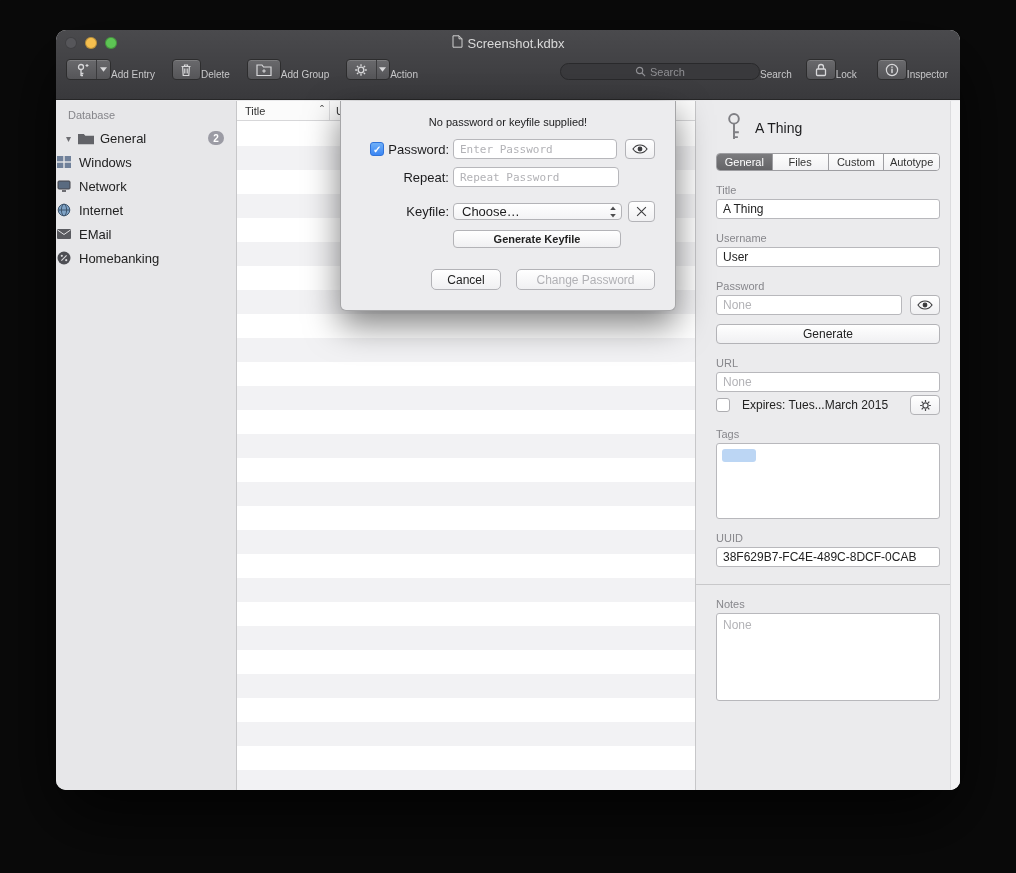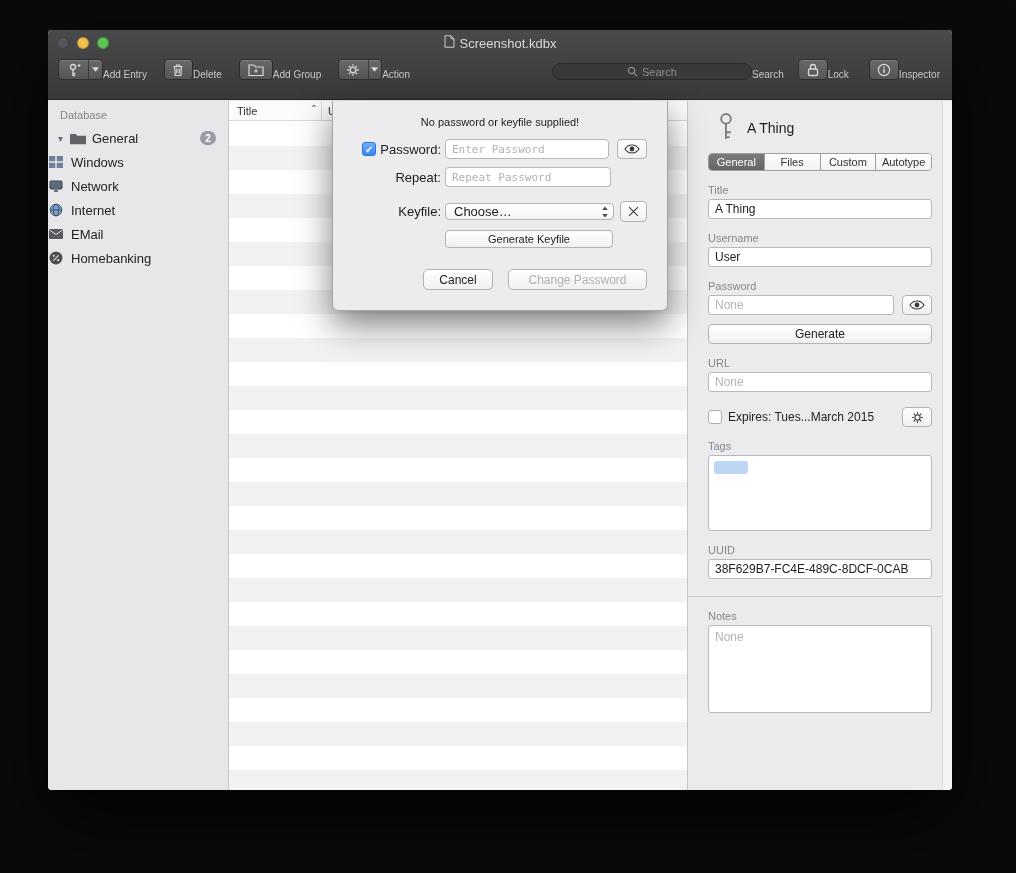--- a/index.html
+++ b/index.html
@@ -1,19 +1,19 @@
 <!DOCTYPE html>
 <html><head>
 <meta charset="utf-8">
 <style>
   * { margin:0; padding:0; box-sizing:border-box; }
   html,body { width:1016px; height:873px; background:#0a0a0a; font-family:"Liberation Sans", sans-serif; overflow:hidden; }
 
-  .window { position:absolute; left:48px; top:30px; width:904px; height:760px;
-            border-radius:4px; overflow:hidden; background:#e9e9eb;
+  .window { position:absolute; left:56px; top:30px; width:904px; height:760px;
+            border-radius:10px; overflow:hidden; background:#e9e9eb;
             box-shadow:0 28px 70px rgba(0,0,0,.75); }
 
   
   .chrome { position:absolute; left:0; top:0; right:0; height:70px;
             background:linear-gradient(#4a4a4d,#39393c); border-bottom:1px solid #262627; }
   .titlebar { position:relative; height:26px; }
   .lights { position:absolute; left:9px; top:7px; display:flex; gap:8px; }
   .light { width:12px; height:12px; border-radius:50%; box-shadow:inset 0 0 0 1px rgba(0,0,0,.25); }
   .light.close { background:#56565a; }
   .light.min { background:#f5bf4f; }
@@ -80,21 +80,21 @@
                 font-size:12px; color:#222; padding:0 6px; font-family:"Liberation Sans",sans-serif;
                 white-space:nowrap; overflow:hidden; }
   .insp-input::placeholder { color:#b3b3b7; }
   .flex-row { display:flex; align-items:center; gap:8px; }
   .flex-row .insp-input { flex:1; }
   .mini-btn { width:30px; height:20px; border:1px solid #b3b3b7; border-radius:4px;
               background:linear-gradient(#ffffff,#f0f0f2); display:flex; align-items:center; justify-content:center; }
   .wide-btn { width:100%; height:20px; margin-top:9px; border:1px solid #b3b3b7; border-radius:4px;
               background:linear-gradient(#ffffff,#f0f0f2); font-size:12px; color:#222;
               font-family:Liberation Sans, sans-serif; }
-  .expires-row { display:flex; align-items:center; gap:6px; margin-top:15px; }
+  .expires-row { display:flex; align-items:center; gap:12px; margin-top:3px; }
   .checkbox { width:14px; height:14px; border:1px solid #adadb1; border-radius:3px; background:#fff;
               display:flex; align-items:center; justify-content:center; flex:none; }
   .checkbox.checked { background:linear-gradient(#6fb0f8,#3b86f3); border-color:#2f73da;
                       color:#fff; font-size:10px; font-weight:bold; }
   .expires-row .mini-btn { margin-left:auto; }
   .tags-box { height:76px; background:#fff; border:1px solid #b8b8bc; border-radius:3px; padding:5px; }
   .tag-token { width:34px; height:13px; border-radius:3px; background:#bcd6f4; }
   .insp-divider { height:1px; background:#c8c8ca; margin:17px -20px 0; }
   .notes-box { width:100%; height:88px; border:1px solid #b8b8bc; border-radius:3px; background:#fff;
                resize:none; font-size:12px; padding:4px 6px; font-family:"Liberation Sans",sans-serif; }
@@ -115,21 +115,21 @@
              background:linear-gradient(#ffffff,#f0f0f2); display:flex; align-items:center; justify-content:center; }
   .dlg-keyrow { margin-top:14px; }
   .popup { width:174px; height:17px; margin-left:4px; border:1px solid #b3b3b7; border-radius:4px;
            background:linear-gradient(#ffffff,#f3f3f5); display:flex; align-items:center;
            font-size:13px; color:#1c1c1e; padding:0 4px 0 8px; }
   .popup .stepper { margin-left:auto; display:flex; }
   .dlg-x { width:28px; height:21px; margin-left:6px; border:1px solid #b3b3b7; border-radius:4px;
            background:linear-gradient(#ffffff,#f0f0f2); display:flex; align-items:center; justify-content:center; }
   .gen-keyfile { display:block; margin:4px 20px 0 112px; width:168px; height:18px;
                  border:1px solid #b3b3b7; border-radius:4px; background:linear-gradient(#ffffff,#f0f0f2);
-                 font-size:11px; color:#222; font-family:"Liberation Sans",sans-serif; }
+                 font-size:11px; color:#222; font-family:"Liberation Sans",sans-serif;font-weight:bold; }
   .dlg-buttons { display:flex; justify-content:flex-end; gap:15px; margin:21px 20px 0 0; }
   .btn { height:21px; border:1px solid #b3b3b7; border-radius:5px;
          background:linear-gradient(#ffffff,#f0f0f2); font-size:12px; color:#222;
          font-family:"Liberation Sans",sans-serif; }
   .btn.cancel { width:70px; }
   .btn.primary-disabled { width:139px; color:#b1b1b5; }
 </style>
 </head>
 <body>
 

